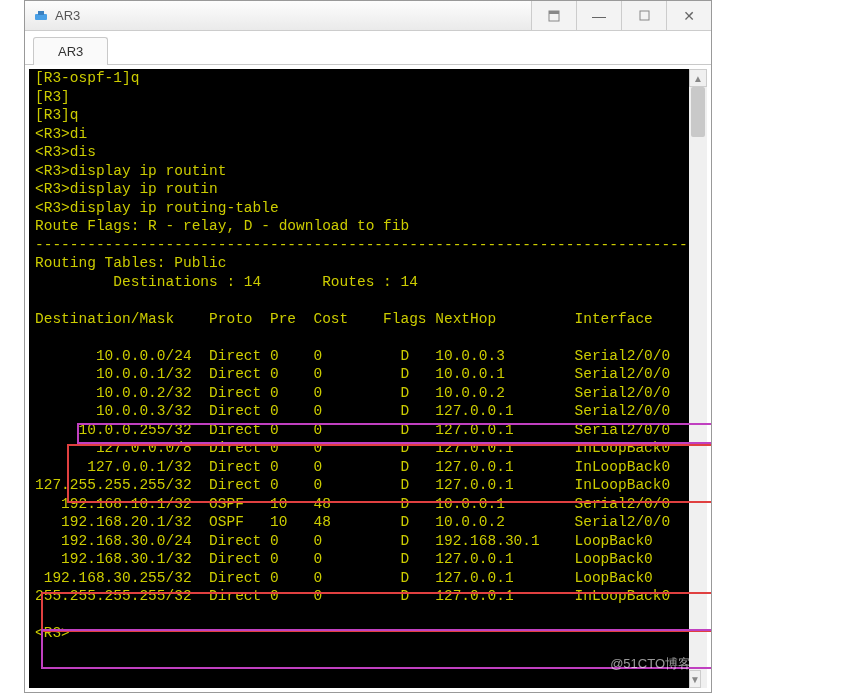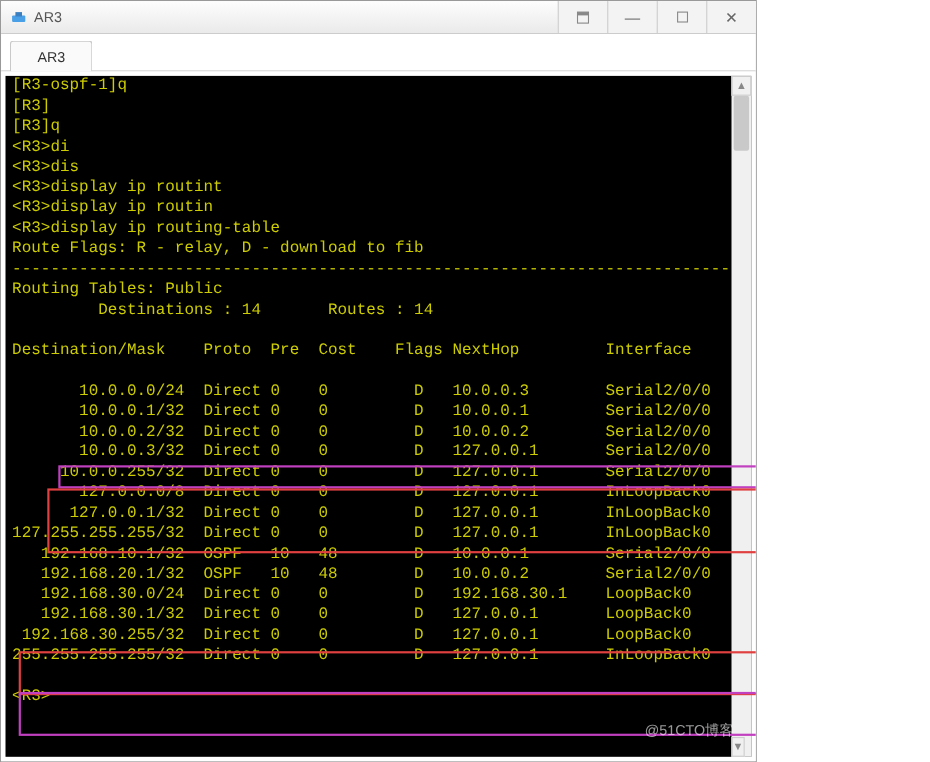--- a/index.html
+++ b/index.html
@@ -10,20 +10,21 @@
   height: 693px;
   overflow: hidden;
   position: relative;
 }
 .window {
   width: 688px;
   height: 693px;
   border: 1px solid #999;
   display: flex;
   flex-direction: column;
+  margin-left: 24px;
 }
 .titlebar {
   height: 30px;
   background: linear-gradient(#fdfdfd, #eaeaea);
   border-bottom: 1px solid #ccc;
   display: flex;
   align-items: center;
   padding-left: 8px;
 }
 .titlebar .app-icon {

